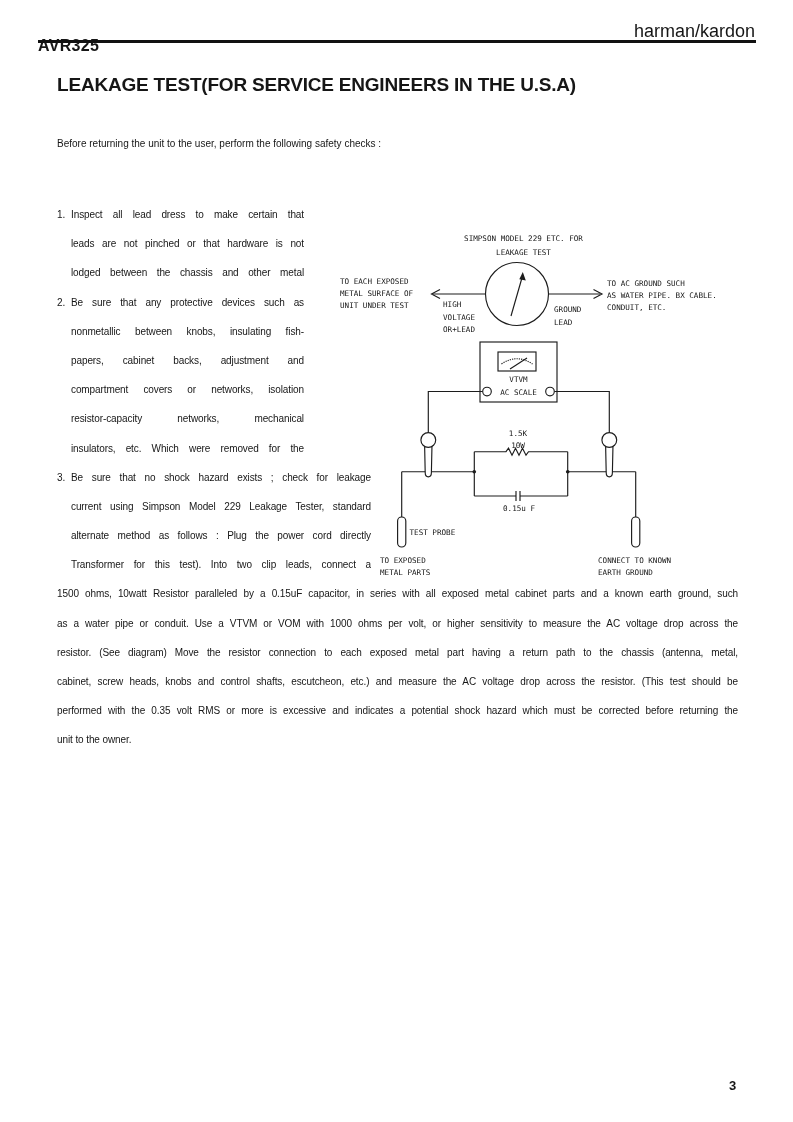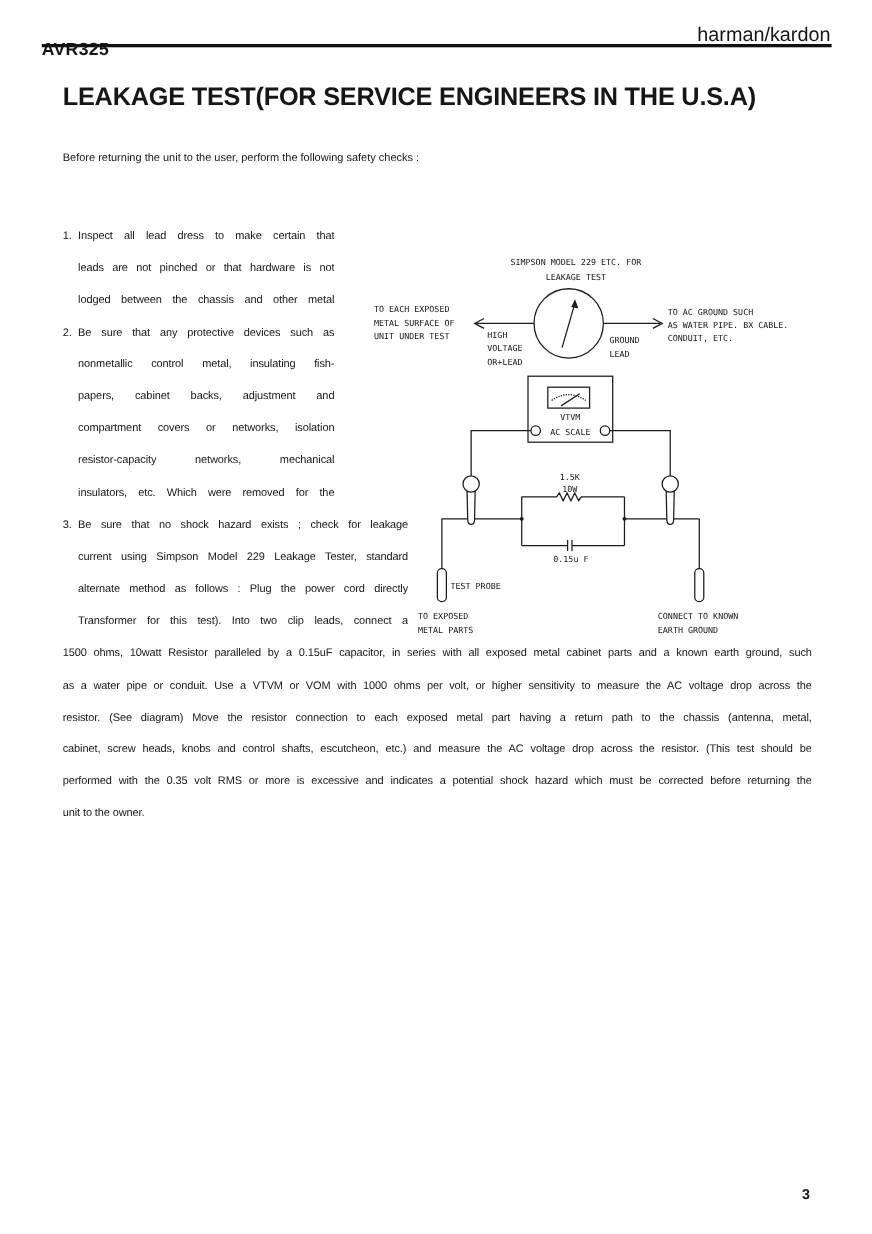--- a/index.html
+++ b/index.html
@@ -6,21 +6,21 @@
   .page{
     position:relative; width:793px; height:1122px; background:#ffffff;
     margin:0 auto; overflow:hidden; color:#161616;
     font-family:"Liberation Sans", sans-serif;
   }
   
   .hdr-model{position:absolute; left:38px; top:21px; font-size:16px; font-weight:bold; letter-spacing:.3px;margin-top:16px;}
   .hdr-brand{position:absolute; right:38px; top:21px; font-family:Liberation Sans, sans-serif; font-size:18px;text-align:center;}
   .hdr-rule{position:absolute; left:38px; top:40px; width:718px; height:2.5px; background:#111;}
   
-  .title{position:absolute; left:57px; top:74px; margin:0; font-size:23px; font-weight:bold; letter-spacing:-0.2px;}
+  .title{position:absolute; left:57px; top:74px; margin:0; font-size:19px; font-weight:bold; letter-spacing:-0.2px;}
   
   .intro{position:absolute; left:57px; top:138px; font-size:10px;}
   
   .flow{position:absolute; left:57px; top:200px; font-size:10px; letter-spacing:-0.1px; line-height:29.2px;}
   .item{position:relative; padding-left:14px;}
   .num{position:absolute; left:0; top:0;}
   .w1{width:233px;}
   .w3{width:300px;}
   .para{width:681px;}
   .ln{text-align:justify; text-align-last:justify; white-space:normal; overflow:hidden; height:29.2px;}
@@ -53,21 +53,21 @@
     <div class="item w1">
       <span class="num">1.</span>
       <div class="ln">Inspect all lead dress to make certain that</div>
       <div class="ln">leads are not pinched or that hardware is not</div>
       <div class="ln">lodged between the chassis and other metal</div>
     </div>
 
     <div class="item w1">
       <span class="num">2.</span>
       <div class="ln">Be sure that any protective devices such as</div>
-      <div class="ln">nonmetallic control metal, insulating fish-</div>
+      <div class="ln">nonmetallic between knobs, insulating fish-</div>
       <div class="ln">papers, cabinet backs, adjustment and</div>
       <div class="ln">compartment covers or networks, isolation</div>
       <div class="ln">resistor-capacity networks, mechanical</div>
       <div class="ln">insulators, etc. Which were removed for the</div>
     </div>
 
     <div class="item w3">
       <span class="num">3.</span>
       <div class="ln">Be sure that no shock hazard exists ; check for leakage</div>
       <div class="ln">current using Simpson Model 229 Leakage Tester, standard</div>

